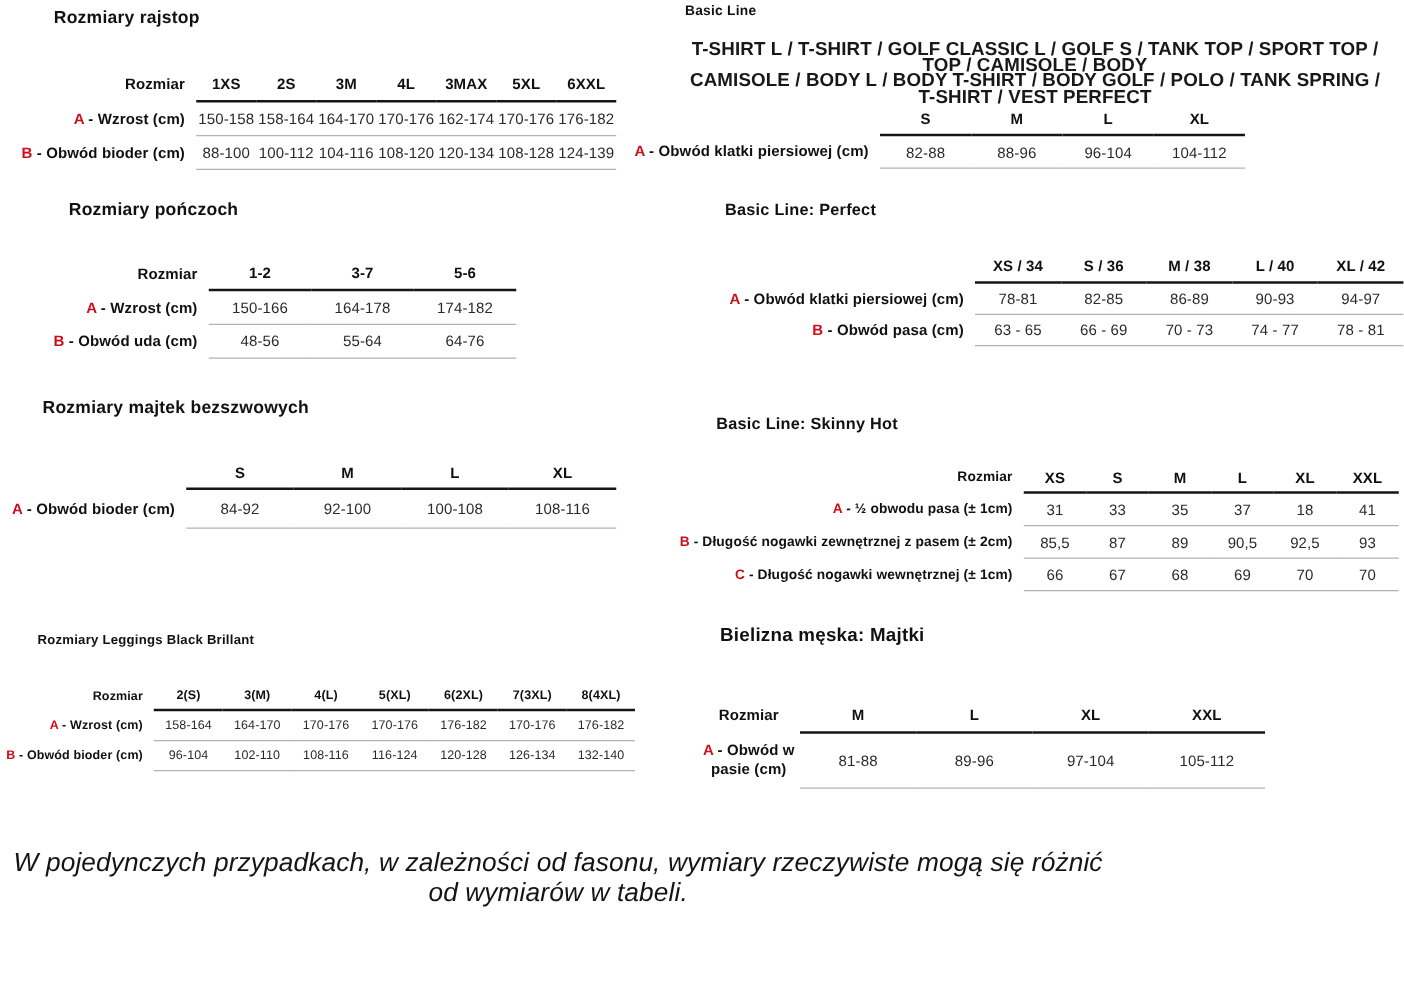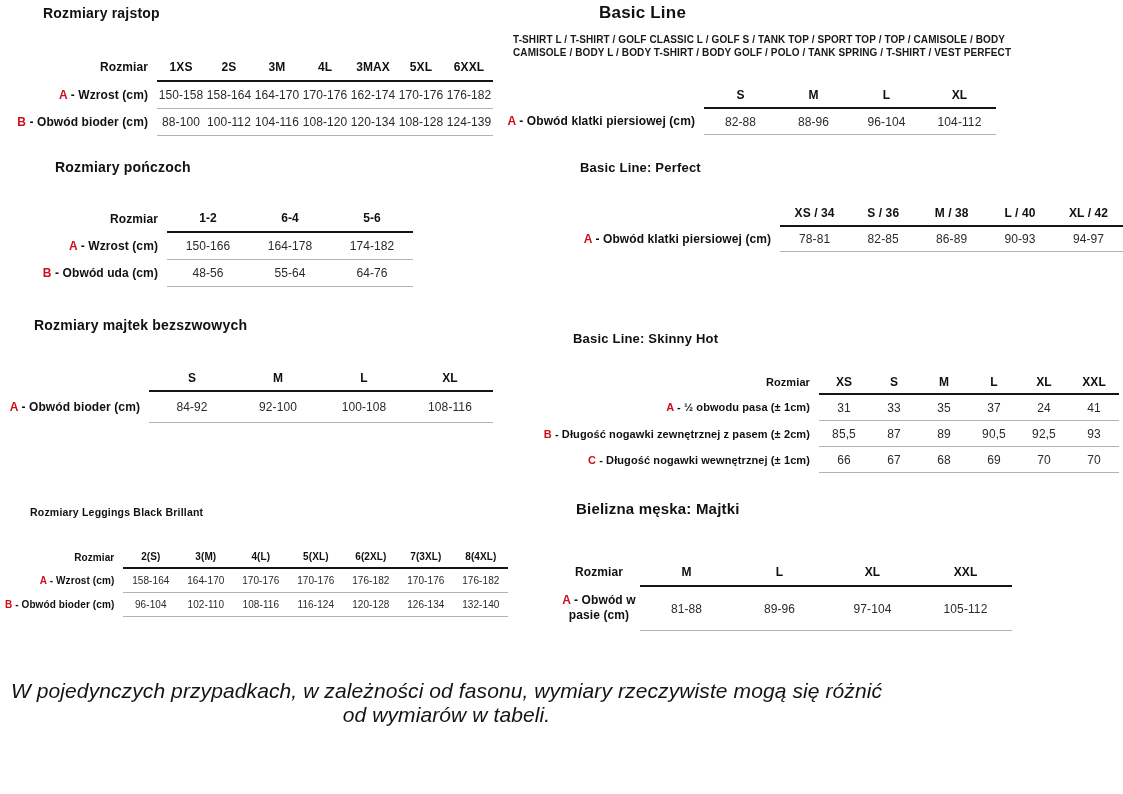--- a/index.html
+++ b/index.html
@@ -5,28 +5,28 @@
   html,body{margin:0;padding:0;background:#ffffff;}
   .page{
     position:relative;width:1123px;height:794px;background:#fff;overflow:hidden;
     font-family:"Liberation Sans", sans-serif;color:#161616;
   }
   .sec-title{position:absolute;font-weight:bold;font-size:14px;letter-spacing:.2px;color:#111;white-space:nowrap;margin-left:27px;}
   #ti-rajstop{left:16px;top:5px;}
   #ti-ponczochy{left:8px;top:159px;padding-left:20px;}
   #ti-majtkibez{left:7px;top:317px;}
   #ti-leggings{left:3px;top:506px;font-size:10.5px;}
-  #ti-basic{left:572px;top:3px;font-size:17px;}
+  #ti-basic{left:521px;top:3px;font-size:11px;}
   #ti-perfect{left:553px;top:160px;font-size:13px;}
   #ti-skinny{left:546px;top:331px;font-size:13px;}
   #ti-majtkim{left:549px;top:500px;font-size:15px;}
 
   #basic-sub{
-    position:absolute;left:513px;top:34px;width:566px;text-align:left;
-    font-size:10px;font-weight:bold;line-height:12.5px;letter-spacing:.1px;color:#181818;
+    position:absolute;left:545px;top:34px;width:566px;text-align:center;
+    font-size:15px;font-weight:bold;line-height:12.5px;letter-spacing:.1px;color:#181818;
   }
 
   .tbl{position:absolute;display:table;table-layout:fixed;border-collapse:collapse;}
   .trow{display:table-row;}
   .tcell{
     display:table-cell;vertical-align:middle;text-align:center;
     font-size:12px;color:#2a2a2a;letter-spacing:.1px;white-space:nowrap;
   }
   .thead .tcell{font-weight:bold;color:#101010;border-bottom:2.5px solid #151515;height:var(--hh);}
   .tdata .tcell{border-bottom:1px solid #b2b2b2;height:var(--rh);}
@@ -92,21 +92,21 @@
         <div class="tcell val">108-128</div>
         <div class="tcell val">124-139</div>
       </div>
     </div>
 
   <div class="sec-title" id="ti-ponczochy">Rozmiary pończoch</div>
   <div class="tbl" id="t-ponczochy">
       <div class="trow thead">
         <div class="tcell label">Rozmiar</div>
         <div class="tcell col">1-2</div>
-        <div class="tcell col">6-4</div>
+        <div class="tcell col">3-7</div>
         <div class="tcell col">5-6</div>
       </div>
       <div class="trow tdata">
         <div class="tcell label"><span class="red">A</span> - Wzrost (cm)</div>
         <div class="tcell val">150-166</div>
         <div class="tcell val">164-178</div>
         <div class="tcell val">174-182</div>
       </div>
       <div class="trow tdata">
         <div class="tcell label"><span class="red">B</span> - Obwód uda (cm)</div>
@@ -201,40 +201,48 @@
         <div class="tcell col">XL / 42</div>
       </div>
       <div class="trow tdata">
         <div class="tcell label"><span class="red">A</span> - Obwód klatki piersiowej (cm)</div>
         <div class="tcell val">78-81</div>
         <div class="tcell val">82-85</div>
         <div class="tcell val">86-89</div>
         <div class="tcell val">90-93</div>
         <div class="tcell val">94-97</div>
       </div>
+      <div class="trow tdata">
+        <div class="tcell label"><span class="red">B</span> - Obwód pasa (cm)</div>
+        <div class="tcell val">63 - 65</div>
+        <div class="tcell val">66 - 69</div>
+        <div class="tcell val">70 - 73</div>
+        <div class="tcell val">74 - 77</div>
+        <div class="tcell val">78 - 81</div>
+      </div>
     </div>
 
   <div class="sec-title" id="ti-skinny">Basic Line: Skinny Hot</div>
   <div class="tbl" id="t-skinny">
       <div class="trow thead">
         <div class="tcell label">Rozmiar</div>
         <div class="tcell col">XS</div>
         <div class="tcell col">S</div>
         <div class="tcell col">M</div>
         <div class="tcell col">L</div>
         <div class="tcell col">XL</div>
         <div class="tcell col">XXL</div>
       </div>
       <div class="trow tdata">
         <div class="tcell label"><span class="red">A</span> - ½ obwodu pasa (± 1cm)</div>
         <div class="tcell val">31</div>
         <div class="tcell val">33</div>
         <div class="tcell val">35</div>
         <div class="tcell val">37</div>
-        <div class="tcell val">24</div>
+        <div class="tcell val">18</div>
         <div class="tcell val">41</div>
       </div>
       <div class="trow tdata">
         <div class="tcell label"><span class="red">B</span> - Długość nogawki zewnętrznej z pasem (± 2cm)</div>
         <div class="tcell val">85,5</div>
         <div class="tcell val">87</div>
         <div class="tcell val">89</div>
         <div class="tcell val">90,5</div>
         <div class="tcell val">92,5</div>
         <div class="tcell val">93</div>

